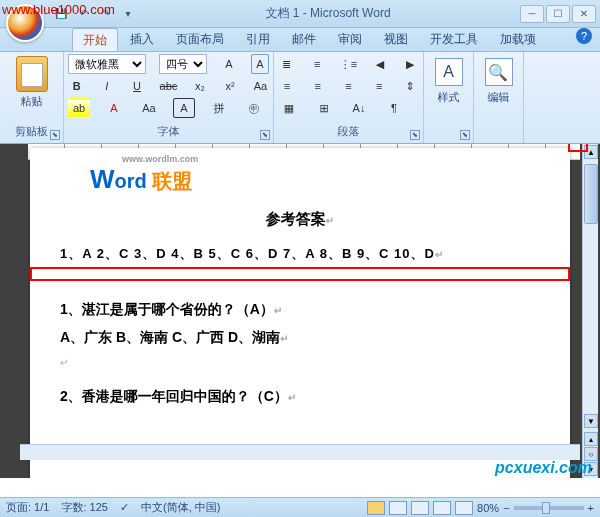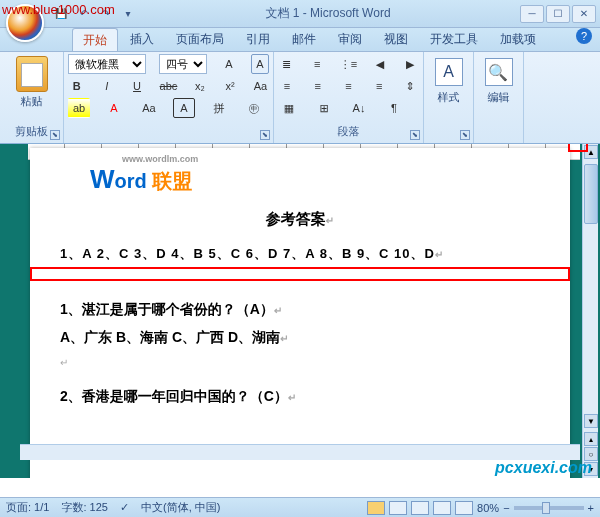--- a/index.html
+++ b/index.html
@@ -44,21 +44,21 @@
 .para-grp { width: 150px; }
 .styles-grp { width: 50px; }
 .edit-grp { width: 50px; }
 
 .big-btn { display: flex; flex-direction: column; align-items: center; padding: 4px; font-size: 11px; color: #2b4a7a; }
 .big-btn-icon { width: 28px; height: 28px; border: 1px solid #7a9cc8; background: #fff; margin-bottom: 4px; display: flex; align-items: center; justify-content: center; font-size: 16px; }
 
 .ruler { height: 16px; background: #fff; border-bottom: 1px solid #ccc; position: relative; margin: 0 20px 0 28px; }
 .ruler::before { content: ''; position: absolute; left: 0; right: 0; top: 0; height: 100%; background: repeating-linear-gradient(to right, transparent 0, transparent 36px, #999 36px, #999 37px); }
 
-.doc-area { position: relative; height: 334px; background: #0f766e; overflow: hidden; }
+.doc-area { position: relative; height: 334px; background: #404040; overflow: hidden; }
 .doc-scroll { position: absolute; top: 0; left: 20px; right: 20px; bottom: 0; overflow: hidden; }
 .page { background: #fff; margin: 4px auto; width: 540px; padding: 12px 30px; box-shadow: 0 0 4px rgba(0,0,0,0.3); min-height: 340px; position: relative; }
 .logo { position: absolute; top: 8px; left: 60px; font-size: 20px; font-weight: bold; }
 .logo-w { color: #0066cc; font-size: 26px; }
 .logo-ord { color: #0066cc; }
 .logo-cn { color: #ff8800; }
 .logo-sub { font-size: 9px; color: #999; display: block; margin-left: 32px; margin-top: -2px; }
 
 .doc-title { text-align: center; font-size: 15px; font-weight: bold; margin: 50px 0 16px; }
 .answers-line { font-size: 13px; font-weight: bold; margin-bottom: 4px; letter-spacing: 1px; }
@@ -145,20 +145,21 @@
       <div class="rb-btn">Aa</div>
     </div>
     <div class="font-row">
       <div class="rb-btn" style="background:linear-gradient(#fff,#ff0)">ab</div>
       <div class="rb-btn" style="color:red">A</div>
       <div class="rb-btn">Aa</div>
       <div class="rb-btn" style="border:1px solid #333">A</div>
       <div class="rb-btn">拼</div>
       <div class="rb-btn">㊥</div>
     </div>
+    <div class="group-label">字体</div>
     <div class="group-launcher">⬊</div>
   </div>
 
   <div class="group para-grp">
     <div class="font-row">
       <div class="rb-btn">≣</div>
       <div class="rb-btn">≡</div>
       <div class="rb-btn">⋮≡</div>
       <div class="rb-btn">◀</div>
       <div class="rb-btn">▶</div>

